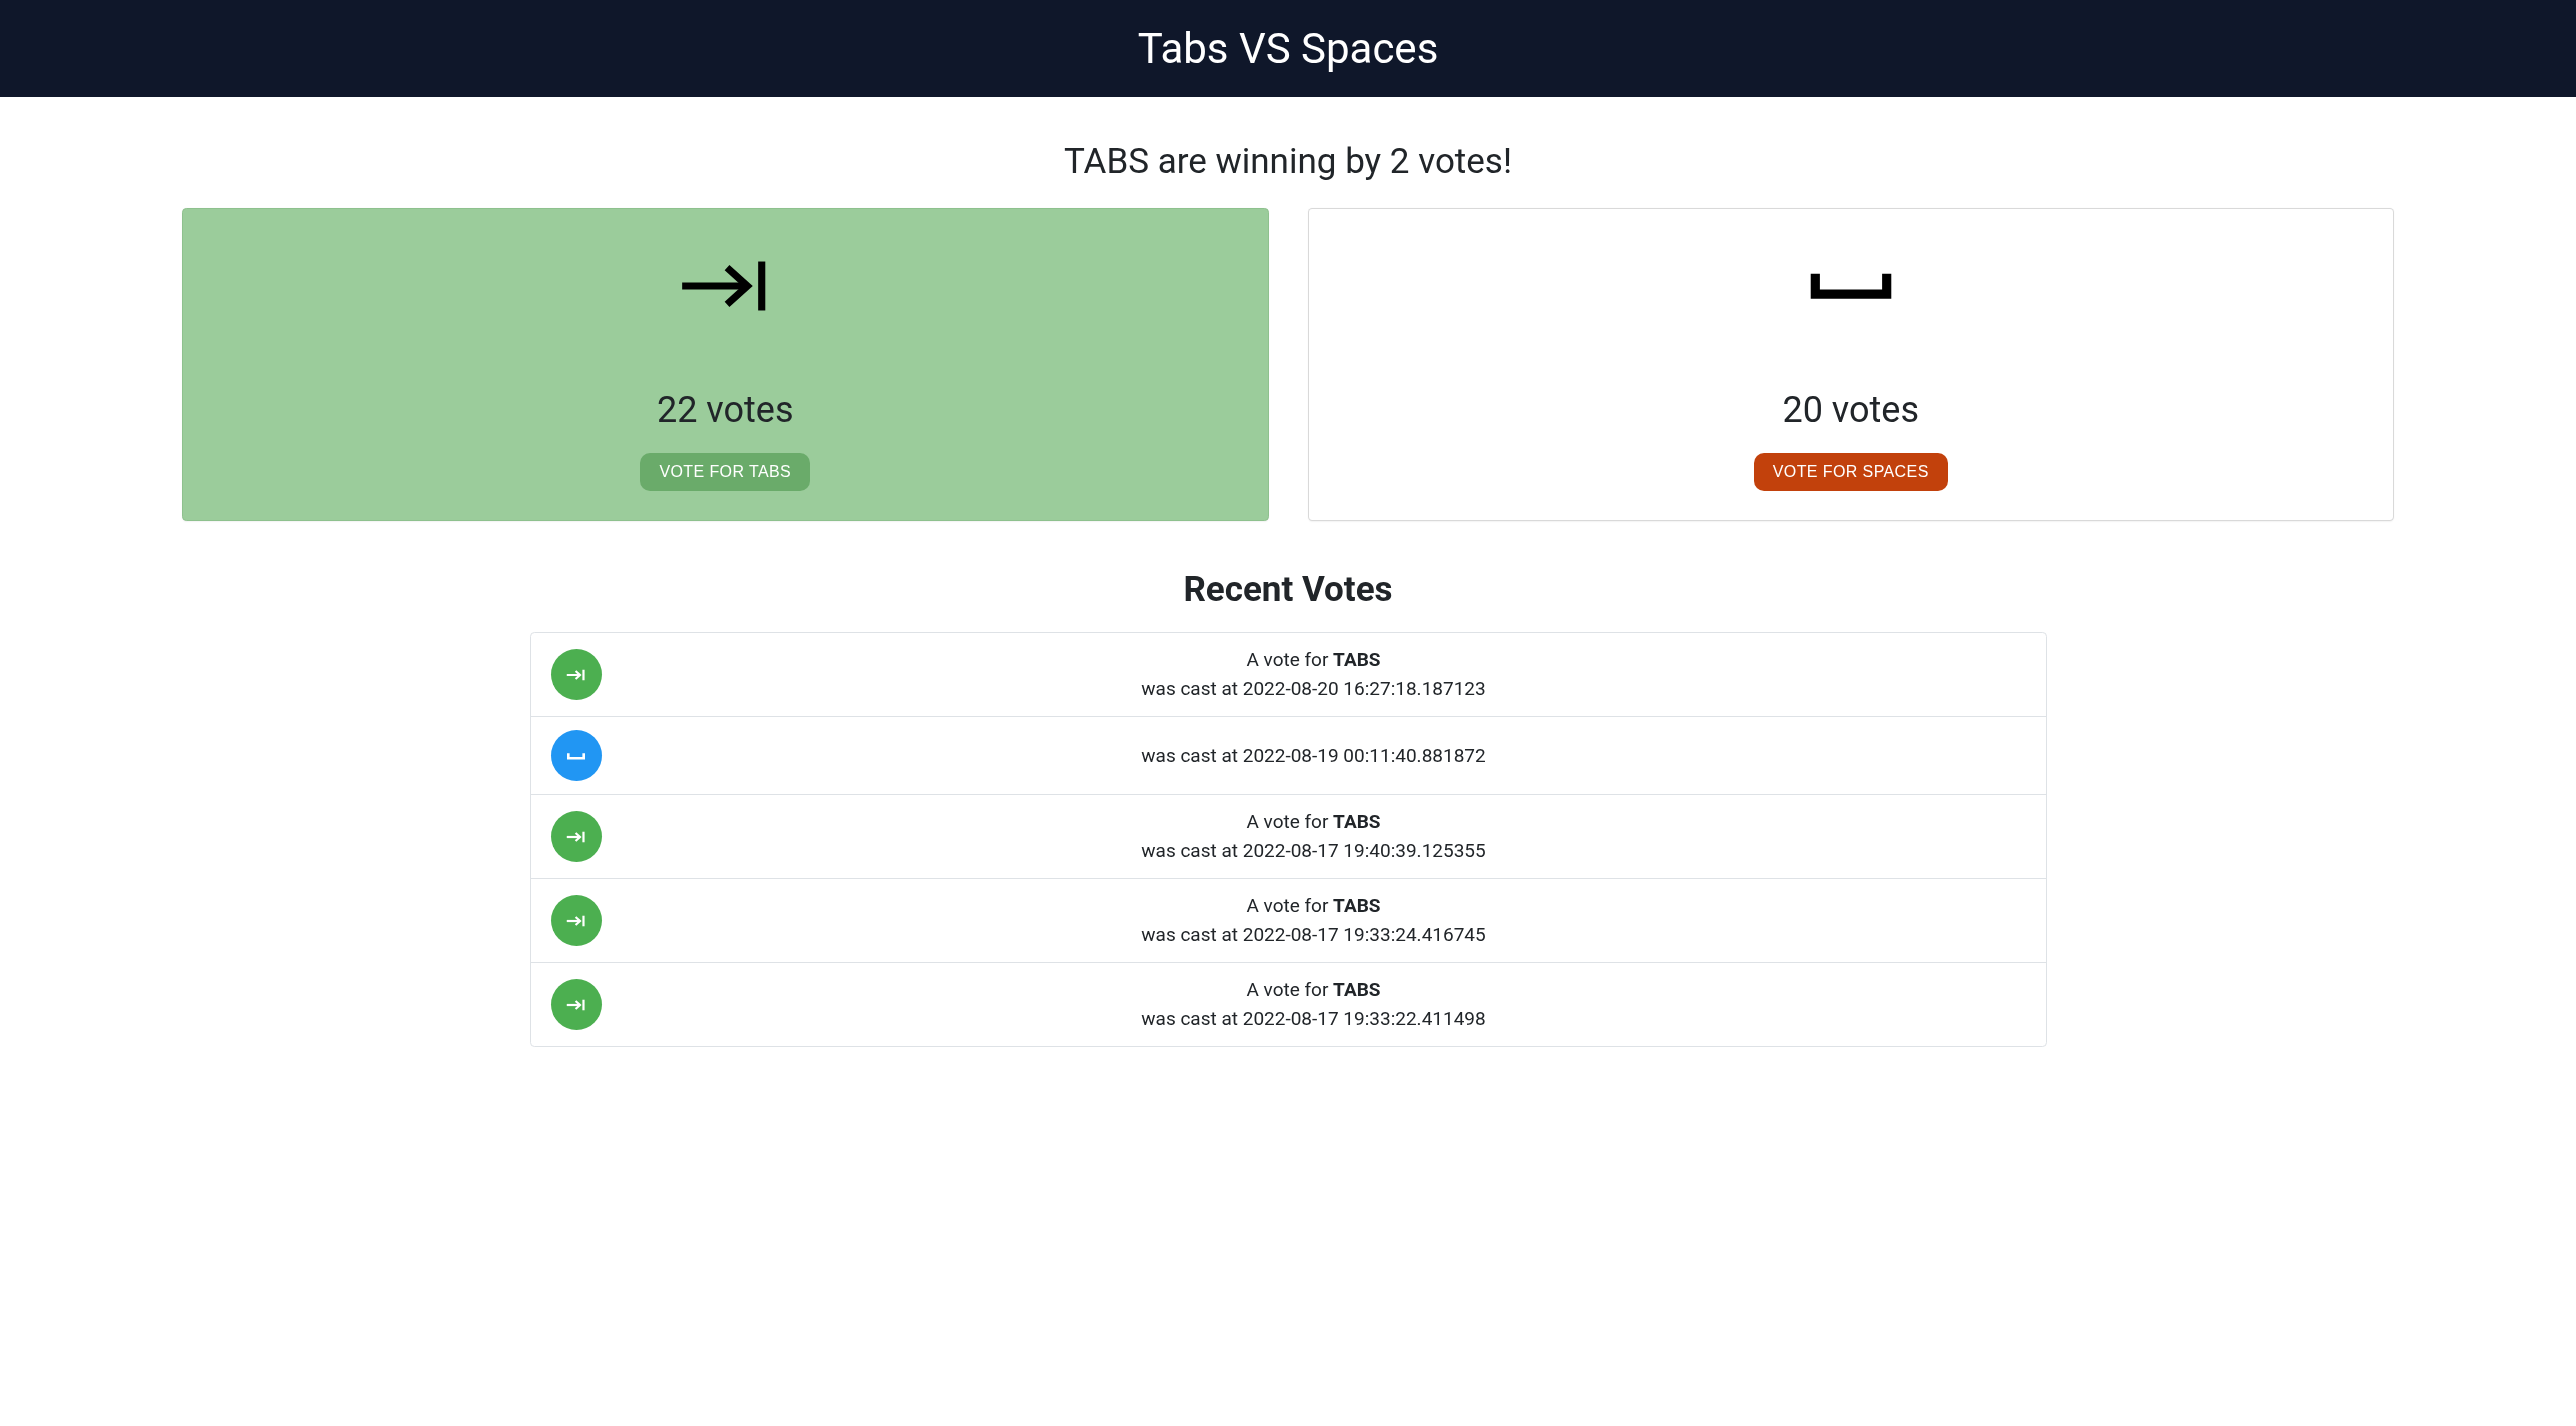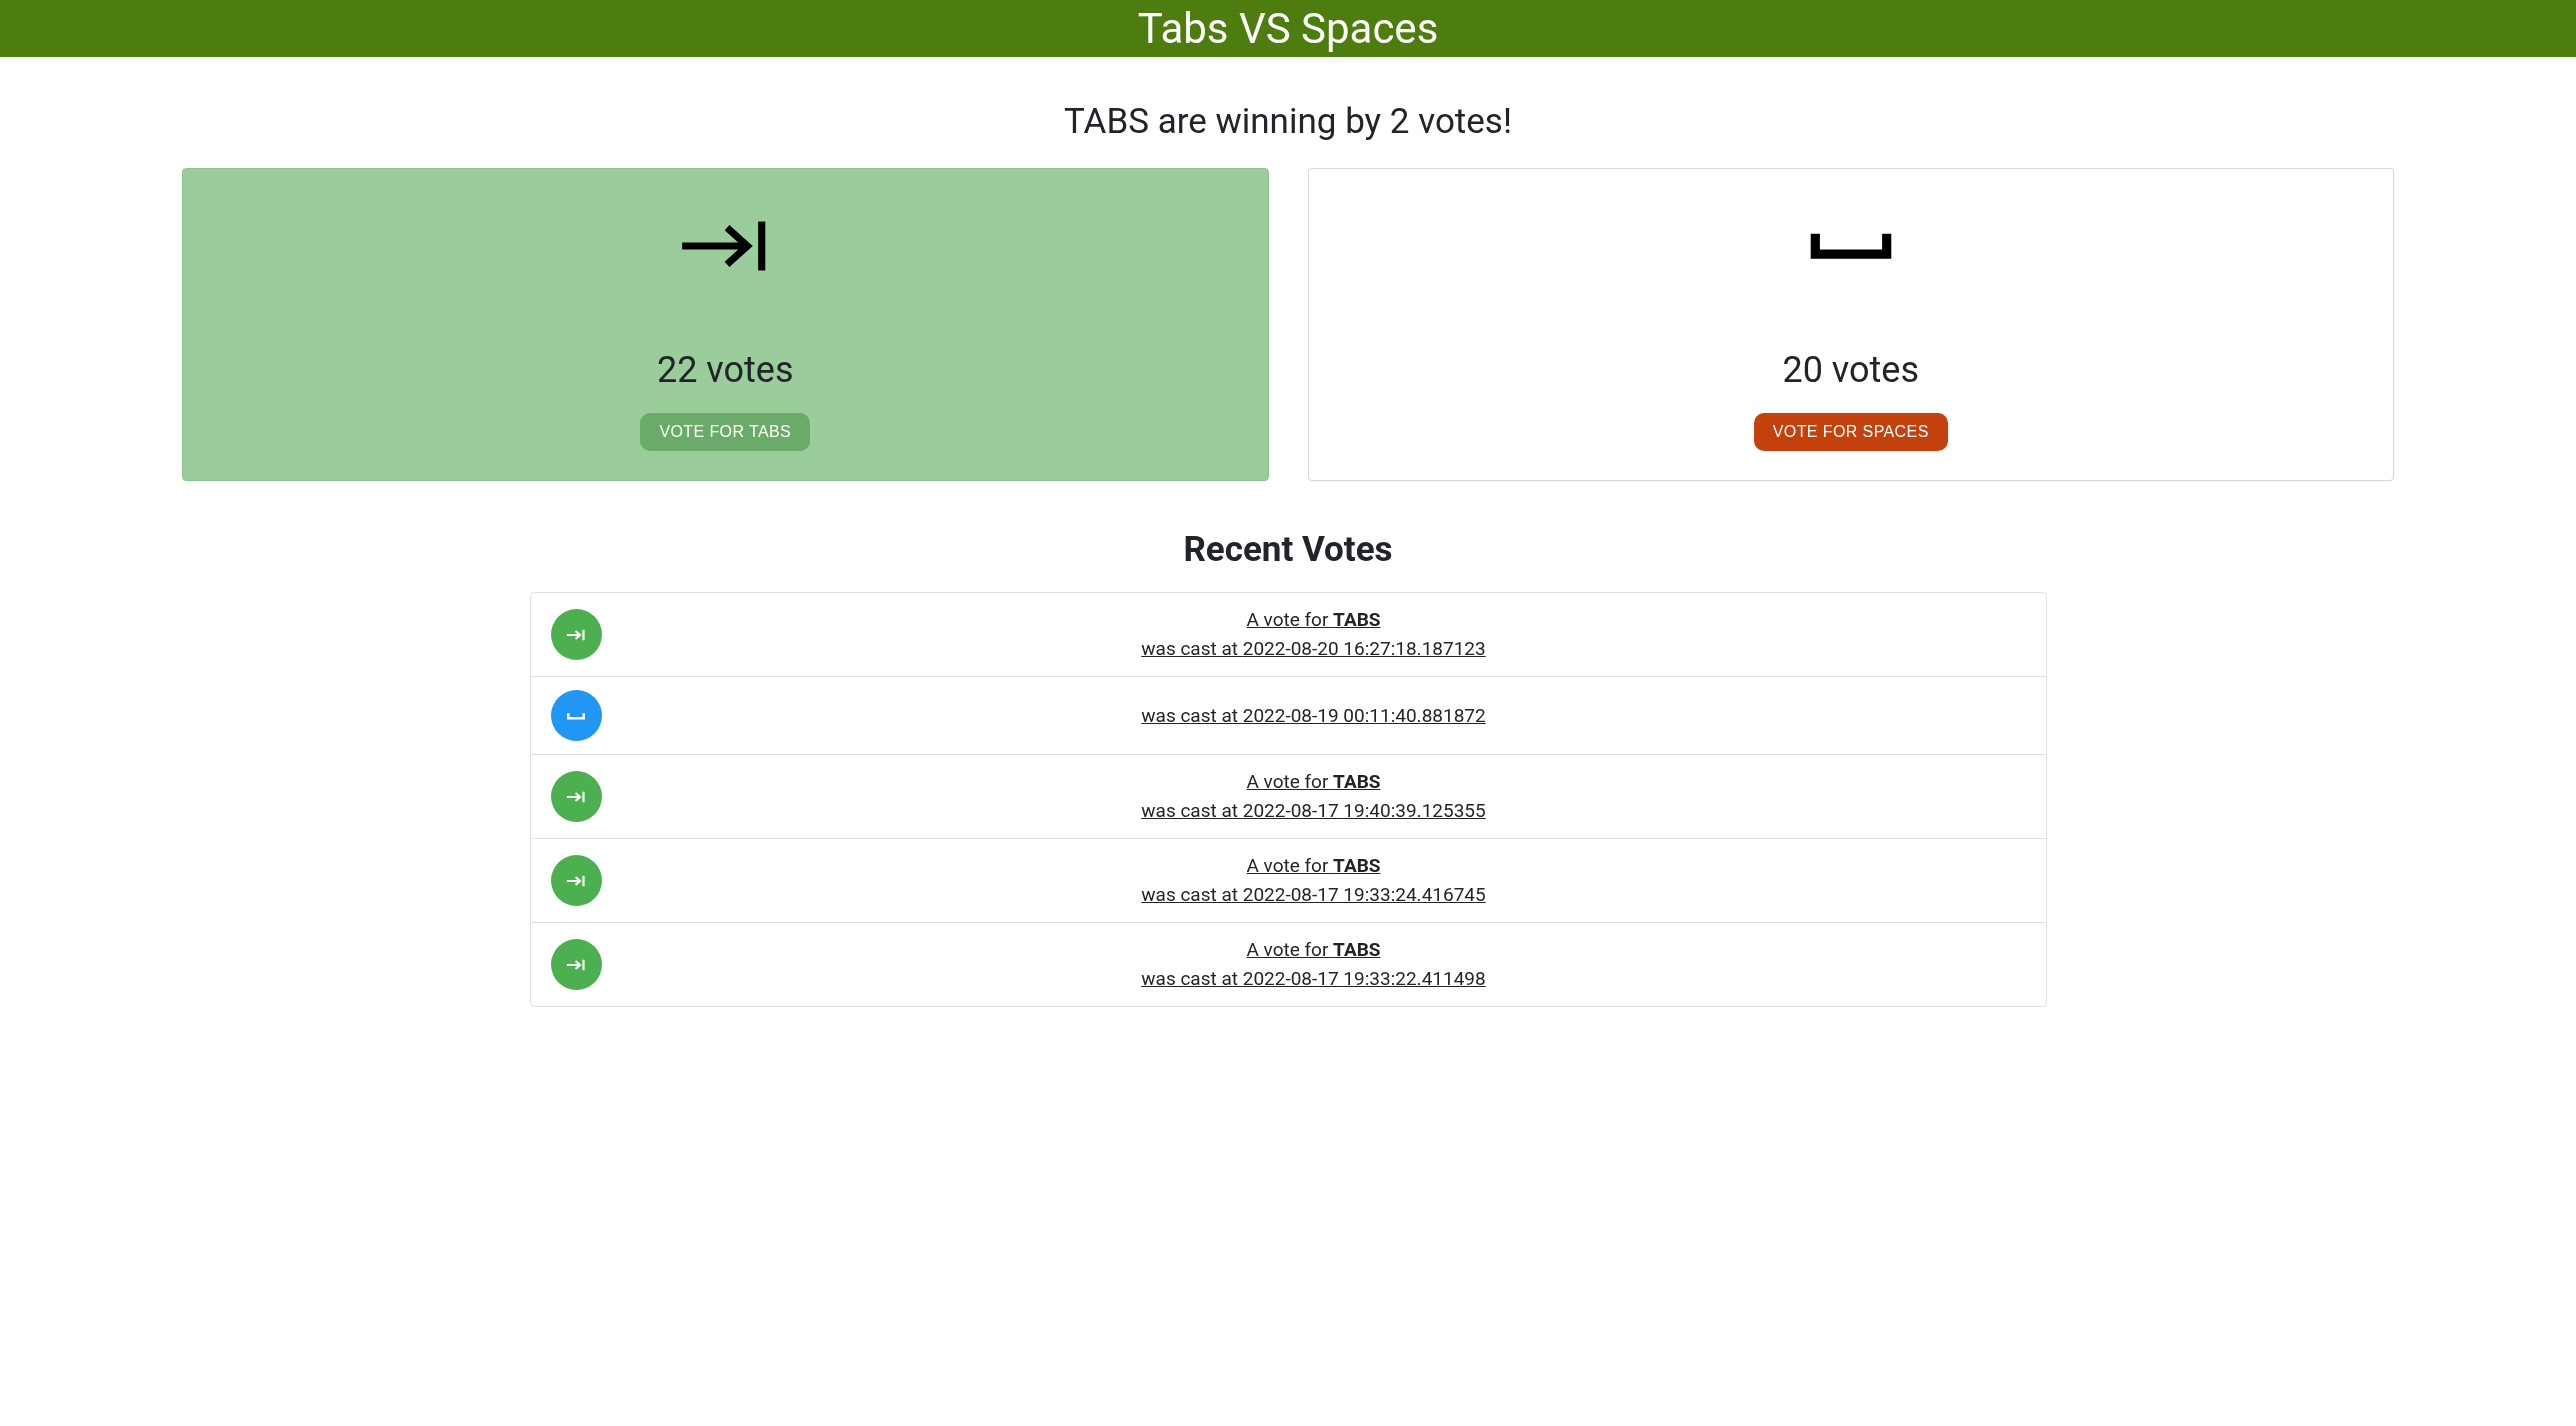--- a/index.html
+++ b/index.html
@@ -2,24 +2,24 @@
 <html style="font-size:11.7px"><head>
   <meta charset="utf-8">
   <style>
     * { margin: 0; padding: 0; box-sizing: border-box; }
     body {
       font-family: -apple-system, BlinkMacSystemFont, "Segoe UI", Roboto, "Helvetica Neue", Arial, sans-serif;
       background: #fff;
       color: #212529;
     }
     .header {
-      background: #4d7c0f;
+      background: #0f172a;
       color: #fff;
       text-align: center;
-      padding: 4px 0;
+      padding: 24px 0;
       font-size: 42px;
       font-weight: 400;
     }
     .subtitle {
       text-align: center;
       font-size: 35px;
       font-weight: 400;
       margin-top: 44px;
       margin-bottom: 22px;
       color: #212529;
@@ -107,21 +107,20 @@
     }
     .badge.green { background: #4caf50; }
     .badge.blue { background: #2196f3; }
     .badge svg { width: 22px; height: 22px; }
     .recent-text {
       flex: 1;
       text-align: center;
       font-size: 19px;
       line-height: 1.5;
       color: #212529;
-      text-decoration: underline;
     }
     .recent-text .bold { font-weight: 700; }
   </style>
 </head>
 <body>
 
 <div class="header">
   <span>Tabs VS Spaces</span>
 </div>
 

